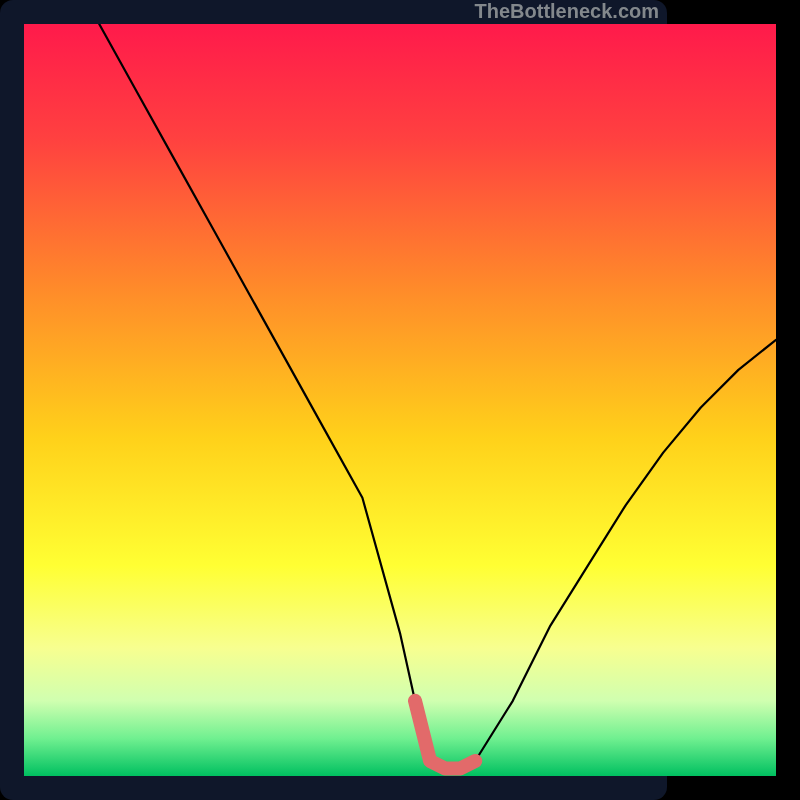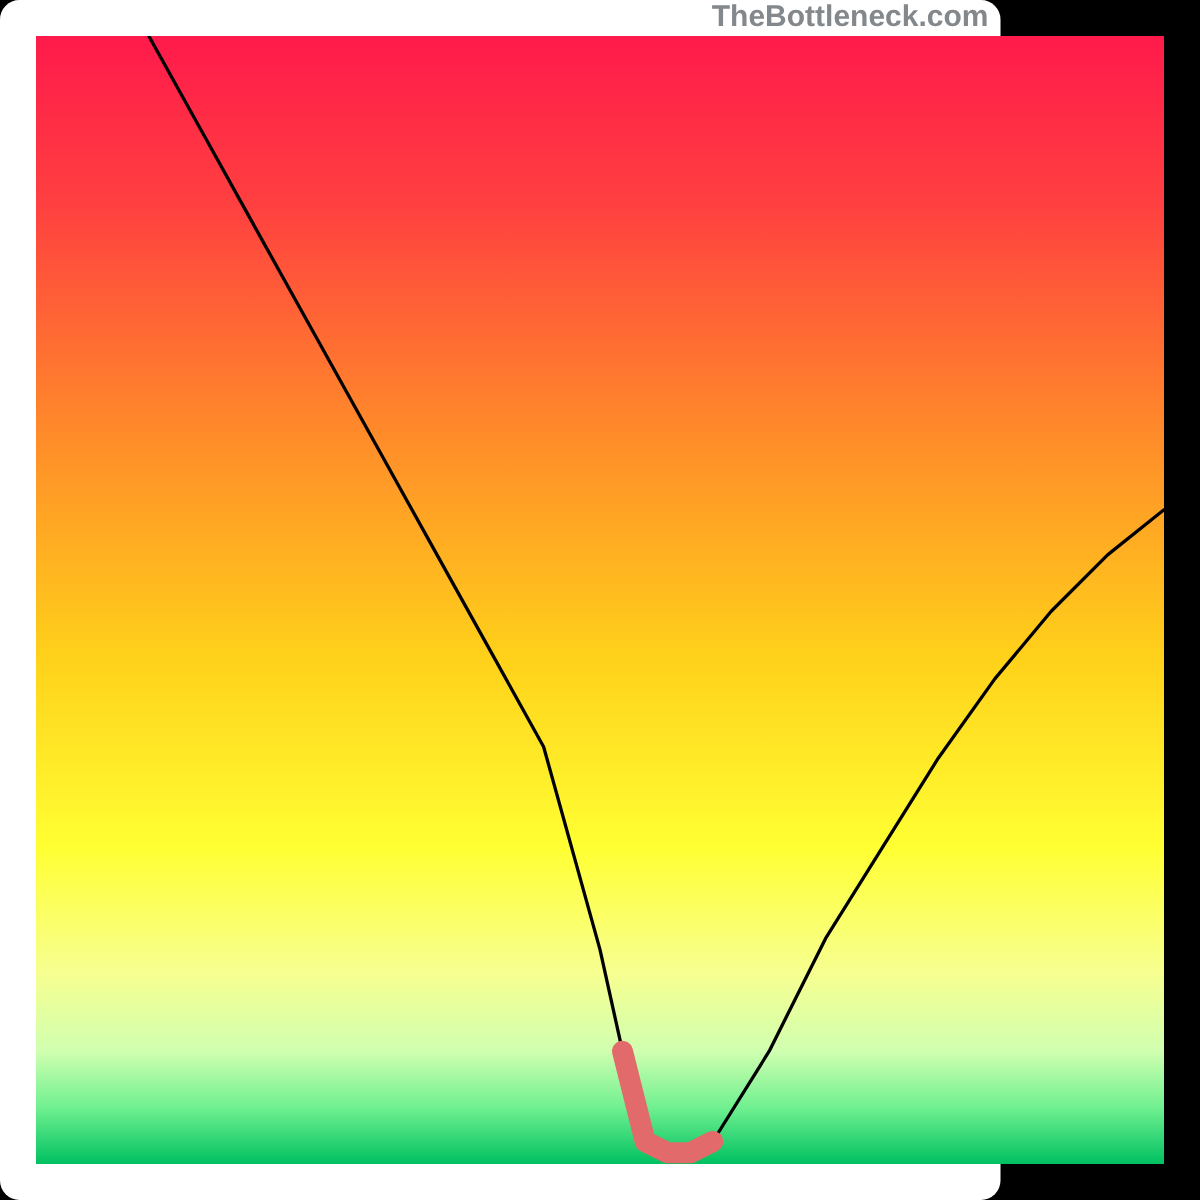--- a/index.html
+++ b/index.html
@@ -9,21 +9,21 @@
     height: 800px;
     background: #000000;
     overflow: hidden;
   }
   .frame {
     position: absolute;
     left: 0;
     top: 0;
     width: 667px;
     height: 800px;
-    background: #ffffff;
+    background: #0f172a;
     border-radius: 13px;
   }
   .plot {
     position: absolute;
     left: 24px;
     top: 24px;
     width: 752px;
     height: 752px;
     overflow: hidden;
   }

